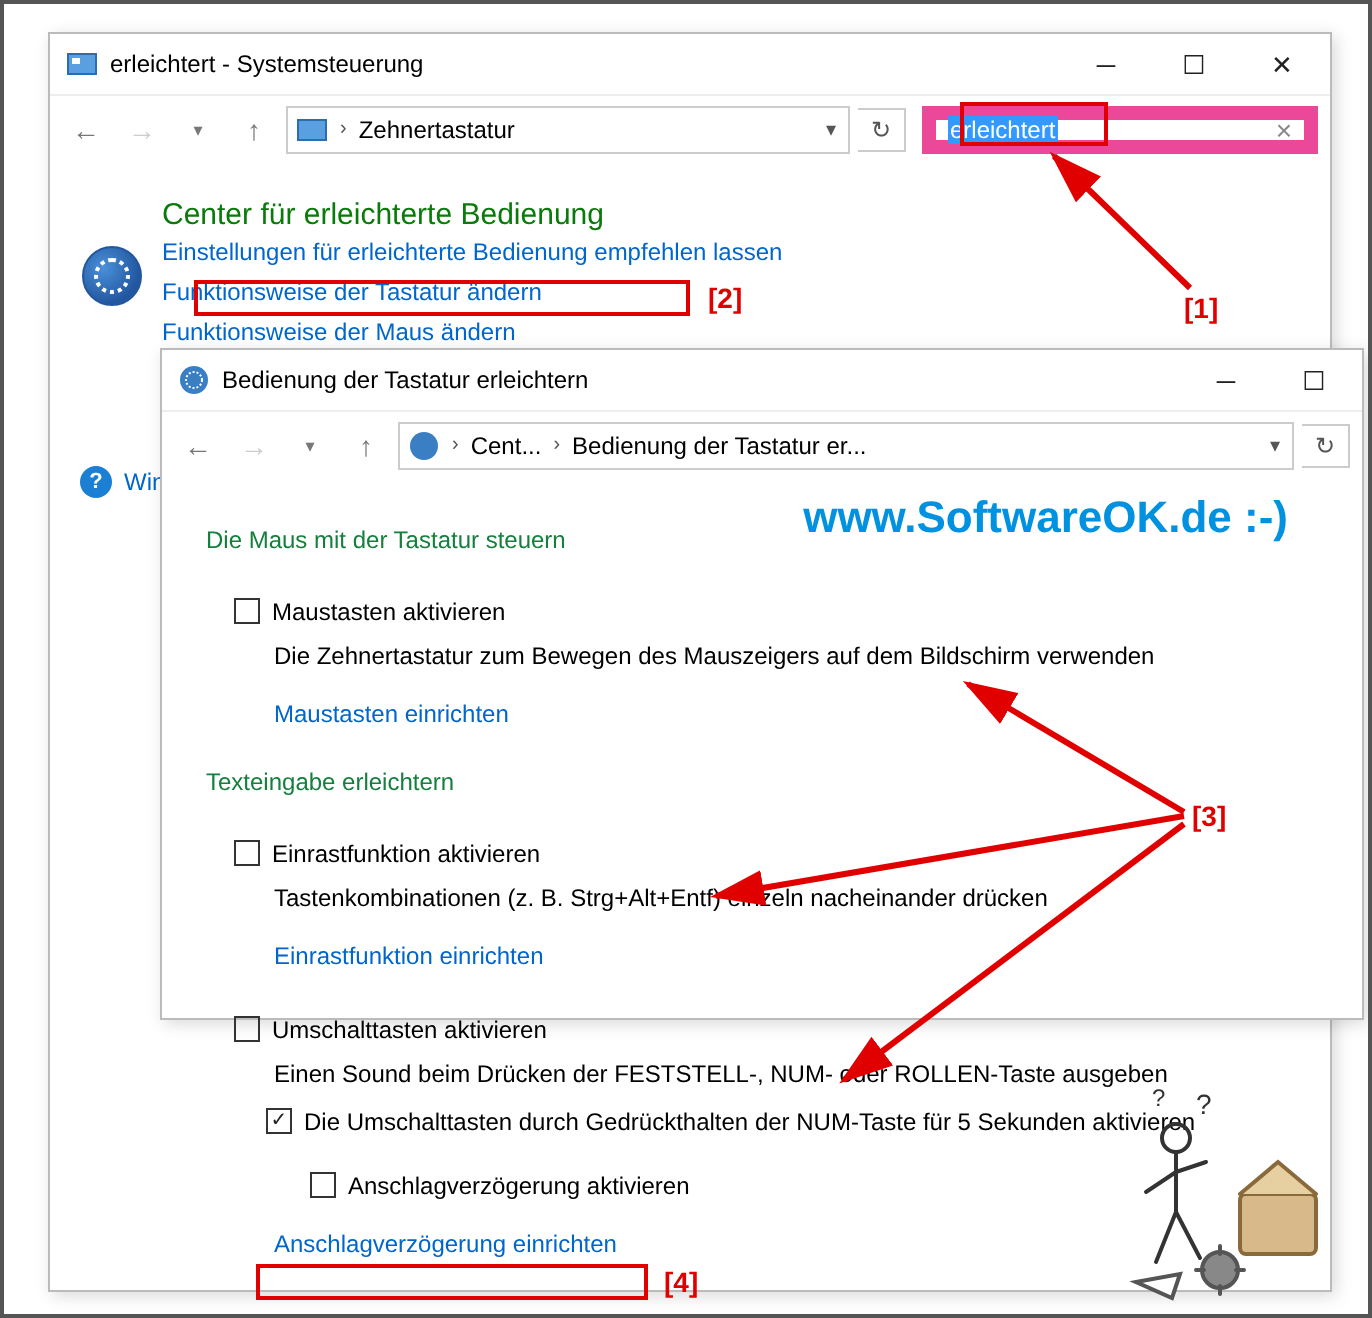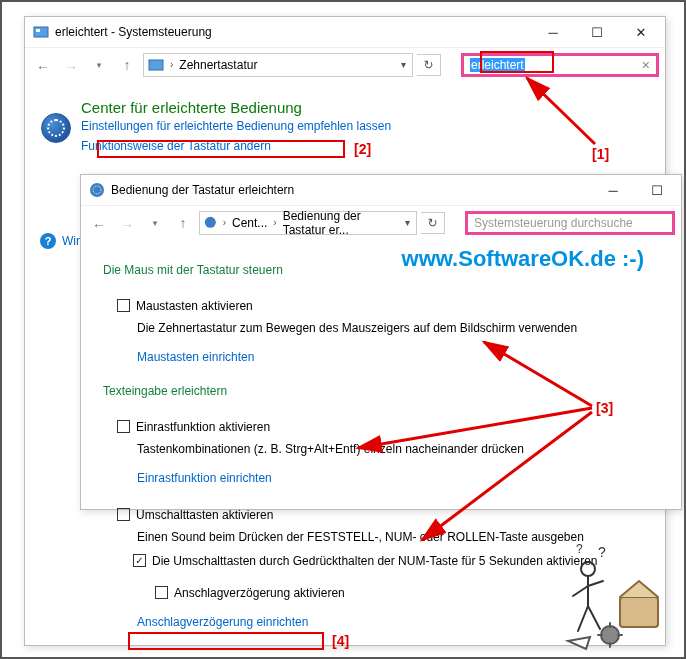--- a/index.html
+++ b/index.html
@@ -11,21 +11,21 @@
   .tb-icon { width: 16px; height: 16px; margin-right: 6px; }
   .tb-title { font-size: 12px; color: #000; flex: 1; }
   .tb-btns { display: flex; }
   .tb-btn { width: 44px; height: 30px; display: flex; align-items: center; justify-content: center; font-size: 13px; color: #222; }
   .navbar { height: 34px; display: flex; align-items: center; padding: 0 6px; gap: 4px; border-top: 1px solid #eee; }
   .nav-btn { width: 24px; height: 24px; display: flex; align-items: center; justify-content: center; color: #777; font-size: 14px; }
   .addrbox { flex: 1; display: flex; align-items: center; border: 1px solid #ccc; height: 24px; padding: 0 4px; font-size: 12px; gap: 4px; }
   .addr-icon { width: 16px; height: 16px; display: flex; align-items: center; justify-content: center; }
   .addr-chev { color: #555; font-size: 10px; padding: 0 2px; }
   .refresh { width: 24px; height: 22px; border: 1px solid #ccc; border-left: none; display: flex; align-items: center; justify-content: center; font-size: 12px; color: #555; }
-  .searchbox { width: 198px; border: 3px solid #ec4899; height: 24px; display: flex; align-items: center; padding: 0 6px; font-size: 12px; color: #666; margin-left: 16px; position: relative; }
+  .searchbox { width: 198px; border: 7px solid #ec4899; height: 24px; display: flex; align-items: center; padding: 0 6px; font-size: 12px; color: #666; margin-left: 4px; position: relative; }
   .searchbox.wide { width: 210px; }
   .search-x { margin-left: auto; color: #888; font-size: 14px; }
   .search-sel { background: #3399ff; color: #fff; padding: 0 1px; }
   .content { padding: 18px 0 0 16px; font-size: 12px; color: #000; }
   .eoa-head { display: flex; align-items: center; gap: 10px; }
   .eoa-icon { width: 30px; height: 30px; border-radius: 50%; background: radial-gradient(circle at 35% 35%, #4a90d9 0%, #2257a0 70%); border: 1px solid #2257a0; position: relative; }
   .eoa-icon::after { content:""; position:absolute; inset:5px; border:2px dotted #fff; border-radius:50%; }
   .green-title { color: #0a7a0a; font-size: 15px; }
   .blue-link { color: #0066cc; font-size: 12px; line-height: 20px; display: inline-block; }
   .redbox { border: 2px solid #e00000; position: absolute; }
@@ -87,20 +87,21 @@
     </div>
   </div>
 
   <div class="content">
     <div class="eoa-head">
       <div class="eoa-icon"></div>
       <div>
         <div class="green-title">Center für erleichterte Bedienung</div>
         <div><a class="blue-link">Einstellungen für erleichterte Bedienung empfehlen lassen</a></div>
         <div><a class="blue-link">Funktionsweise der Tastatur ändern</a></div>
+        <div><a class="blue-link">Funktionsweise der Maus ändern</a></div>
       </div>
     </div>
   </div>
 </div>
 
 <div class="help" style="left:38px; top:231px;">
   <span class="help-icon">?</span>
   <span>Windo</span>
 </div>
 
@@ -129,23 +130,20 @@
             <circle cx="8" cy="8" r="7" fill="#3a7fc4"></circle>
           </svg>
       </span>
       <span class="addr-chev">›</span>
       <span>Cent...</span>
       <span class="addr-chev">›</span>
       <span>Bedienung der Tastatur er...</span>
       <span class="addr-chev" style="margin-left:auto;">▾</span>
     </div>
     <div class="refresh">↻</div>
-    <div class="searchbox wide" style="color:#999;">
-      <span>Systemsteuerung durchsuche</span>
-    </div>
   </div>
 
   <div class="body-sec">
     <div class="sec-title" style="margin-top:4px;">Die Maus mit der Tastatur steuern</div>
     <div class="row">
       <span class="cb"></span>
       <span>Maustasten aktivieren</span>
     </div>
     <div class="desc">Die Zehnertastatur zum Bewegen des Mauszeigers auf dem Bildschirm verwenden</div>
     <div class="linkrow"><a class="blue-link">Maustasten einrichten</a></div>

